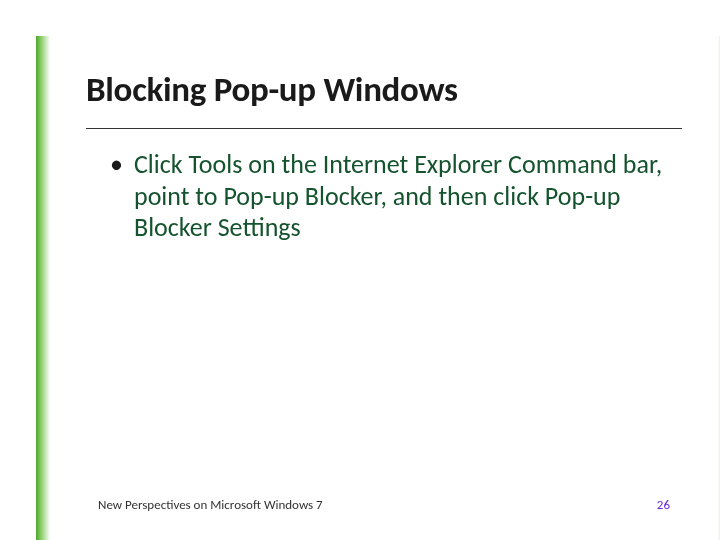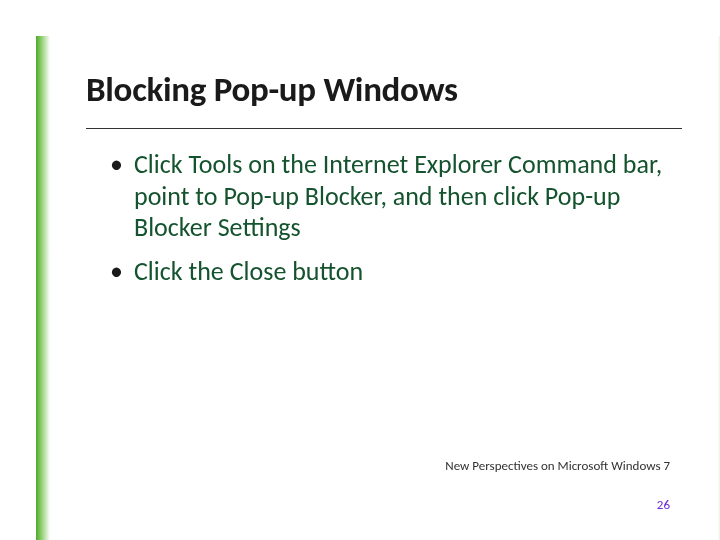--- a/index.html
+++ b/index.html
@@ -61,39 +61,37 @@
     color: #1a1a1a;
   }
 
   .footer {
     position: absolute;
     left: 24px;
     right: 24px;
     bottom: 16px;
     display: flex;
     justify-content: space-between;
-    align-items: flex-end;
+    align-items: center;
     font-size: 13px;
     color: #333;
-    flex-direction: column;
   }
   .page-num { color: #6d28d9; }
 </style>
 </head>
 <body>
 
 <div class="edge-left"></div>
 <div class="edge-right"></div>
 
 <div class="slide">
   <h1 class="title">Blocking Pop-up Windows</h1>
   <div class="underline"></div>
 
   <ul class="bullets">
     <li>Click Tools on the Internet Explorer Command bar, point to Pop-up Blocker, and then click Pop-up Blocker Settings</li>
-    <li>Click the Close button</li>
   </ul>
 
   <div class="footer">
     <span>New Perspectives on Microsoft Windows 7</span>
     <span class="page-num">26</span>
   </div>
 </div>
 
 </body></html>

